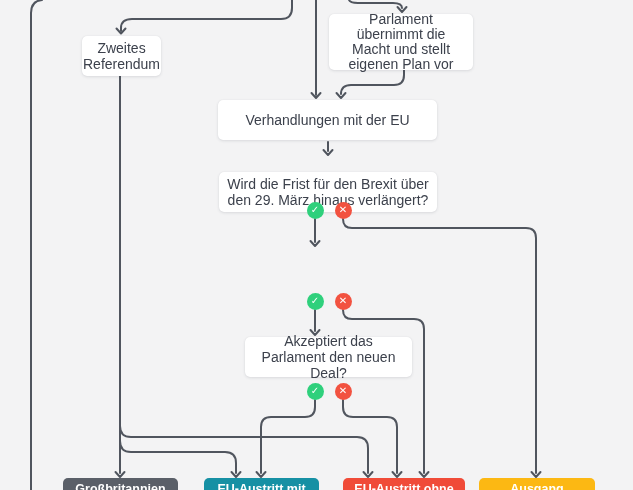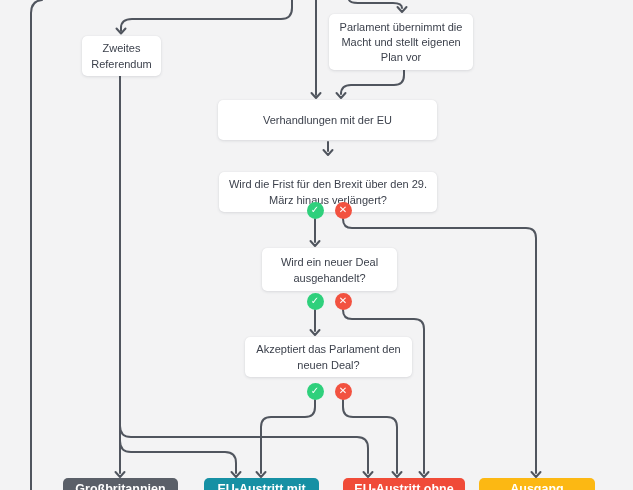--- a/index.html
+++ b/index.html
@@ -5,21 +5,21 @@
   html,body{margin:0;padding:0;}
   body{font-family:"Liberation Sans","DejaVu Sans",sans-serif;}
   .stage{
     position:relative;width:633px;height:490px;overflow:hidden;
     background:#f3f3f4;
   }
   svg.wires{position:absolute;left:0;top:0;z-index:1;}
   .node{
     position:absolute;z-index:2;background:#ffffff;border-radius:5px;
     display:flex;align-items:center;justify-content:center;text-align:center;
-    color:#3c414c;font-size:11px;line-height:16px;
+    color:#3c414c;font-size:14px;line-height:16px;
     box-shadow:0 1px 3px rgba(45,50,65,0.12), 0 0 1px rgba(45,50,65,0.10);
     box-sizing:border-box;padding:4px 8px;
   }
   .node.tight{padding:2px 18px;}
   .outcome{
     position:absolute;z-index:2;border-radius:5px;box-sizing:border-box;
     height:36px;padding-top:5px;text-align:center;
     color:#ffffff;font-weight:bold;font-size:12.5px;line-height:13px;
   }
   .decide{
@@ -83,21 +83,20 @@
   </svg>
 
   <div class="node tight" style="left:82px;top:36px;width:79px;height:40px;">Zweites Referendum</div>
 
   <div class="node" style="left:329px;top:14px;width:144px;height:56px;line-height:15px;padding:4px 7px;">Parlament übernimmt die Macht und stellt eigenen Plan vor</div>
 
   <div class="node" style="left:218px;top:100px;width:219px;height:40px;">Verhandlungen mit der EU</div>
 
   <div class="node" style="left:219px;top:157px;width:218px;height:40px;margin-top:15px;">Wird die Frist für den Brexit über den 29. März hinaus verlängert?</div>
 
-  <div class="node" style="left:262px;top:248px;width:135px;height:43px;">Wird ein neuer Deal ausgehandelt?</div>
 
   <div class="node" style="left:245px;top:337px;width:167px;height:40px;">Akzeptiert das Parlament den neuen Deal?</div>
 
   <div class="decide yes" style="left:306.5px;top:201.5px;">✓</div>
   <div class="decide no" style="left:334.5px;top:201.5px;">✕</div>
 
   <div class="decide yes" style="left:306.5px;top:292.5px;">✓</div>
   <div class="decide no" style="left:334.5px;top:292.5px;">✕</div>
 
   <div class="decide yes" style="left:306.5px;top:382.5px;">✓</div>

